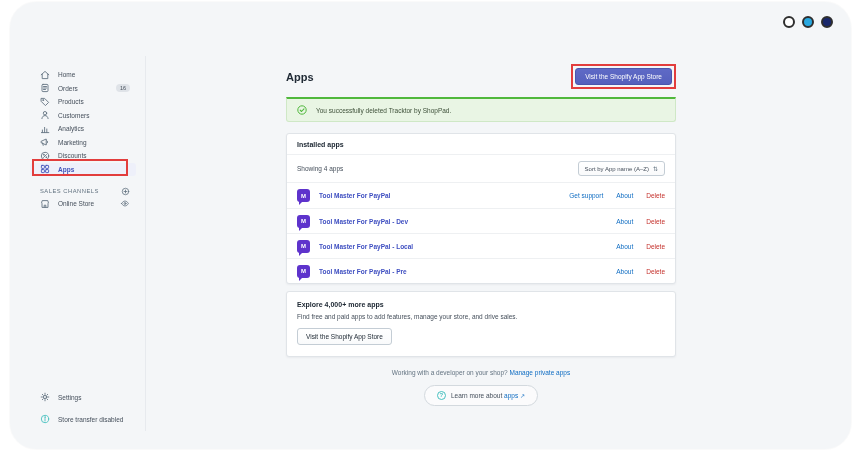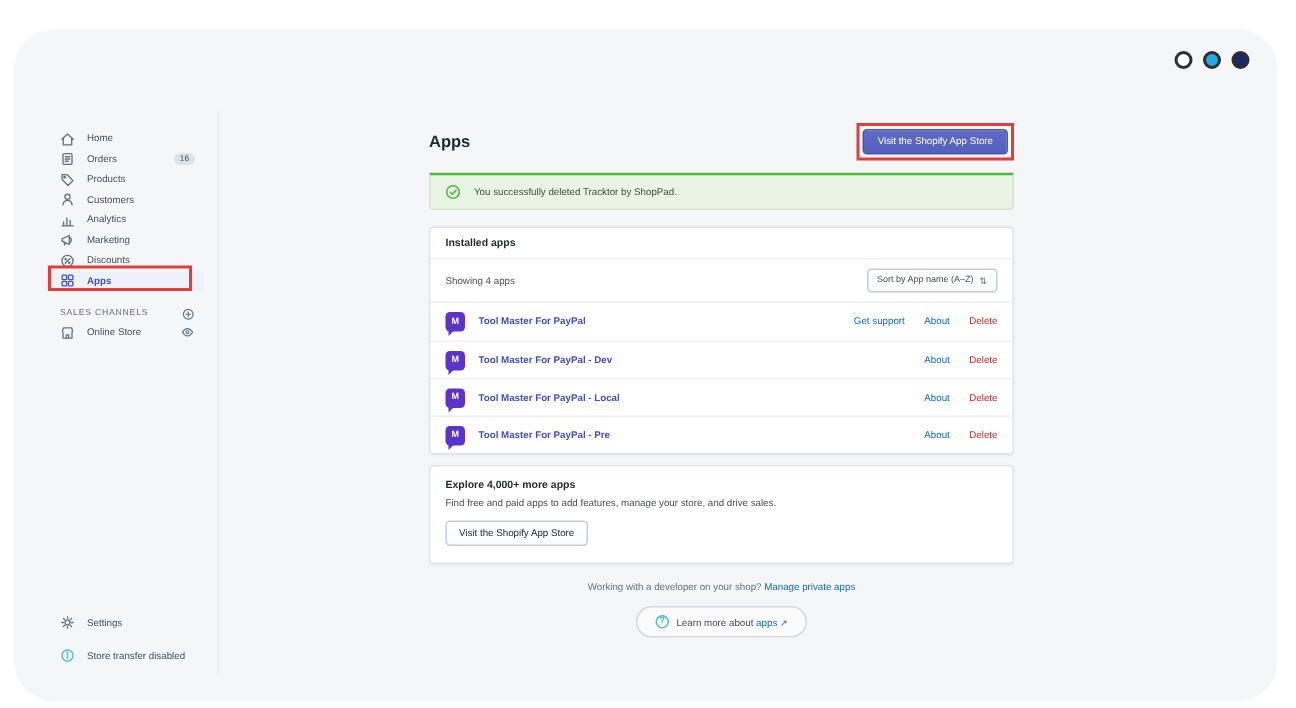--- a/index.html
+++ b/index.html
@@ -1,17 +1,17 @@
 <!DOCTYPE html>
 <html><head>
 <meta charset="utf-8">
 <style>
   * { margin:0; padding:0; box-sizing:border-box; }
   html,body { width:864px; height:472px; background:#ffffff; font-family:"Liberation Sans", sans-serif; overflow:hidden; }
-  .panel { position:absolute; left:10px; top:20px; width:841px; height:447px; background:#f4f6f8; border-radius:26px; box-shadow:0 0 0 1px rgba(0,0,0,0.02); }
+  .panel { position:absolute; left:10px; top:2px; width:841px; height:447px; background:#f4f6f8; border-radius:26px; box-shadow:0 0 0 1px rgba(0,0,0,0.02); }
 
   
   .dots { position:absolute; top:14px; right:18px; display:flex; gap:7px; }
   .dot { width:12px; height:12px; border-radius:50%; border:2px solid #2e2e2e; }
   .dot-1 { background:#ffffff; }
   .dot-2 { background:#29a8e0; }
   .dot-3 { background:#19276b; }
 
   
   .v-divider { position:absolute; left:135px; top:54px; bottom:18px; width:1px; background:#e7eaee; }

